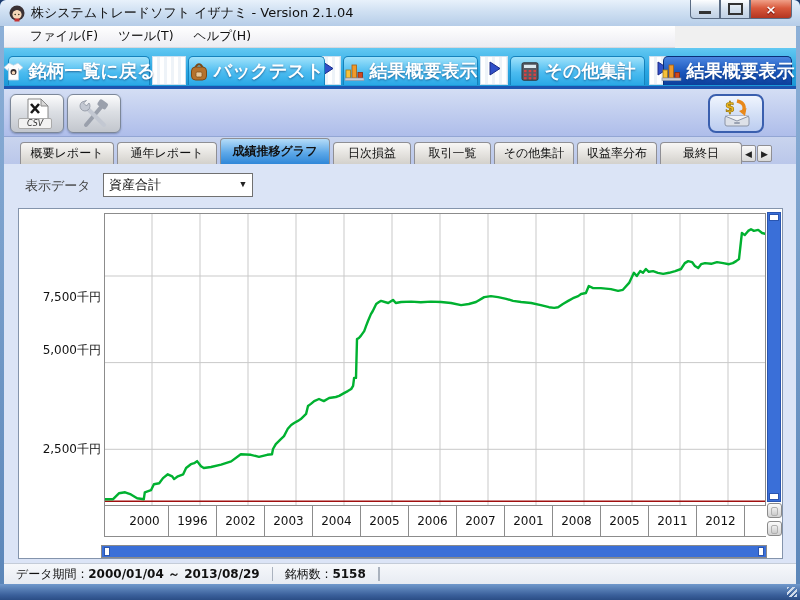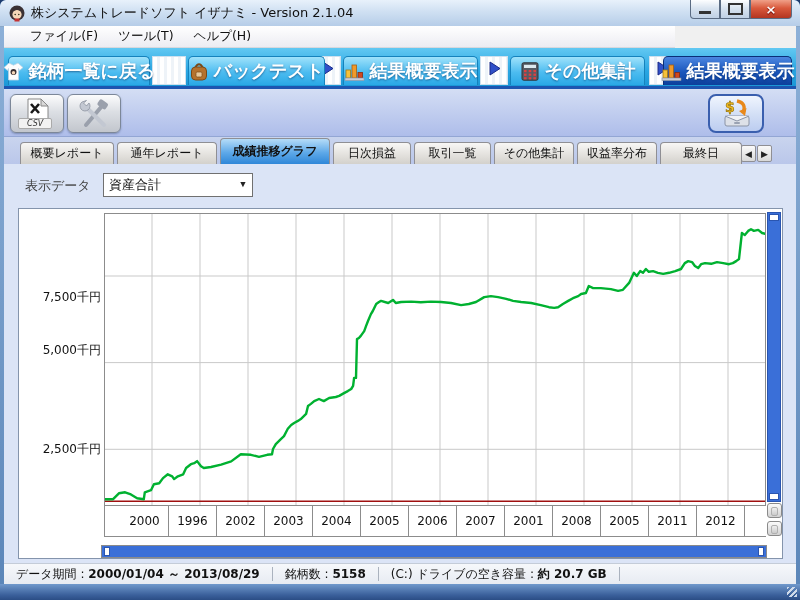--- a/index.html
+++ b/index.html
@@ -314,21 +314,20 @@
           <div class="hthumb" style="right:2px;"></div>
         </div>
       </div>
     </div>
 
     <div class="statusbar" id="statusbar">
         <span class="sb-item">データ期間 : <b>2000/01/04 ～ 2013/08/29</b></span>
         <span class="sb-div"></span>
         <span class="sb-item">銘柄数 : <b>5158</b></span>
         <span class="sb-div"></span>
-        <span class="sb-item">(C:) ドライブの空き容量 : <b>約 20.7 GB</b></span>
         <span class="sb-div"></span>
       </div>
   </div>
 
   <div class="bottomframe">
     <div class="grip"></div>
   </div>
 </div>
 
 </body></html>

